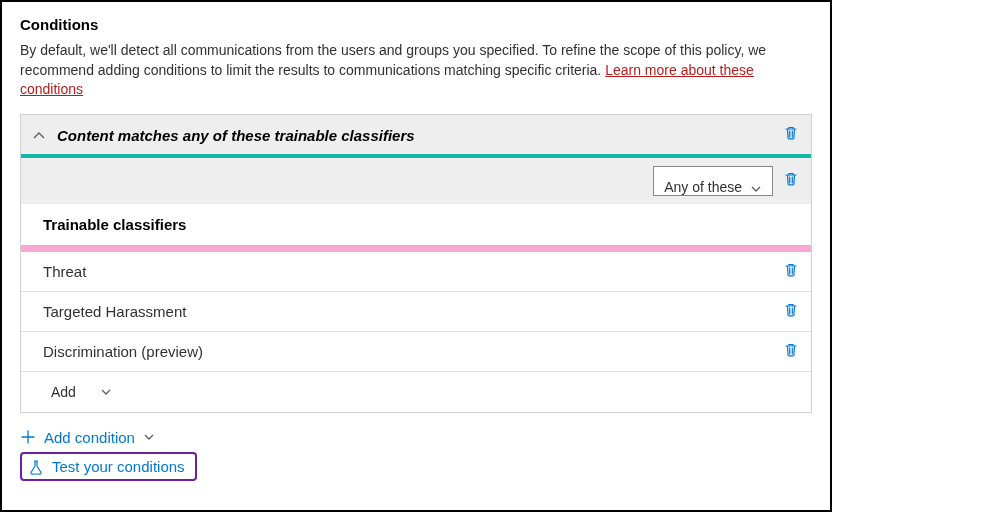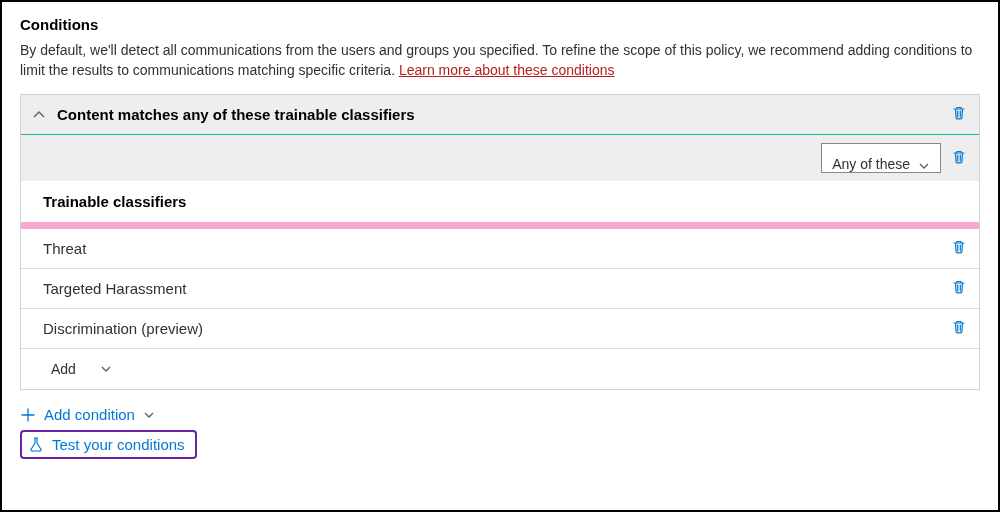--- a/index.html
+++ b/index.html
@@ -4,21 +4,21 @@
 <style>
   * { box-sizing: border-box; }
   html, body { margin:0; padding:0; }
   body {
     font-family: "Segoe UI", -apple-system, BlinkMacSystemFont, sans-serif;
     font-size: 14px;
     color: #323130;
     background: #fff;
   }
   .outer {
-    width: 1000px;
+    width: 832px;
     height: 512px;
     border: 2px solid #000;
     padding: 14px 18px 10px 18px;
     overflow: hidden;
   }
   h2.section-title {
     margin: 0 0 8px 0;
     font-size: 15px;
     font-weight: 700;
     color: #000;
@@ -31,24 +31,25 @@
   }
   .desc a {
     color: #b91c1c;
     text-decoration: underline;
   }
   .cond-block {
     border: 1px solid #d1d1d1;
   }
   .cond-header {
     display: flex;
-    align-items: center;
+    align-items: flex-end;
     background: #eeeeee;
     padding: 10px 12px 10px 10px;
-    border-bottom: 1px solid #14b8a6;
+    border-bottom: 4px solid #14b8a6;
+    font-style: italic;
   }
   .cond-header .title {
     font-weight: 700;
     font-size: 15px;
     flex: 1;
     color: #000;
   }
   .caret-up {
     width: 16px; height: 16px;
     margin-right: 10px;

